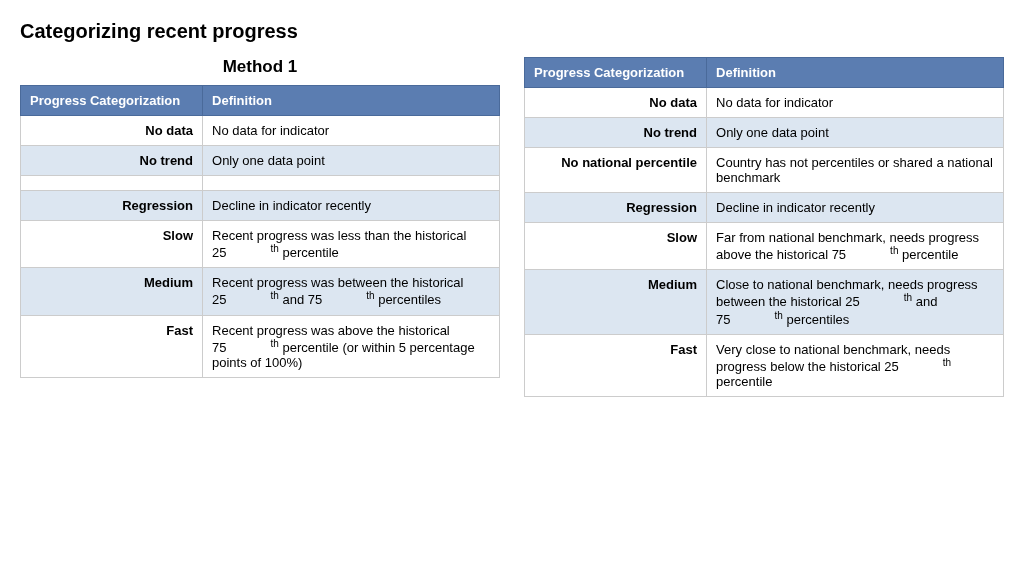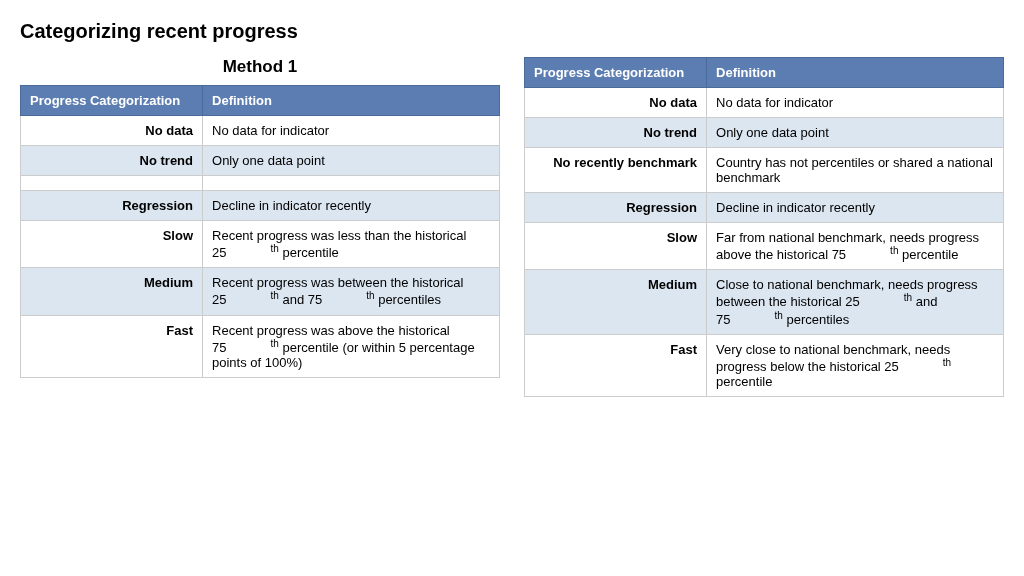--- a/index.html
+++ b/index.html
@@ -127,21 +127,21 @@
       <tbody id="method2-tbody">
       <tr>
             <td class="cat-cell">No data</td>
             <td>No data for indicator</td>
           </tr>
           <tr>
             <td class="cat-cell">No trend</td>
             <td>Only one data point</td>
           </tr>
           <tr>
-            <td class="cat-cell">No recently benchmark</td>
+            <td class="cat-cell">No national percentile</td>
             <td>Country has not percentiles or shared a national benchmark</td>
           </tr>
           <tr>
             <td class="cat-cell">Regression</td>
             <td>Decline in indicator recently</td>
           </tr>
           <tr>
             <td class="cat-cell">Slow</td>
             <td>Far from national benchmark, needs progress above the historical 75<sup>th</sup> percentile</td>
           </tr>

